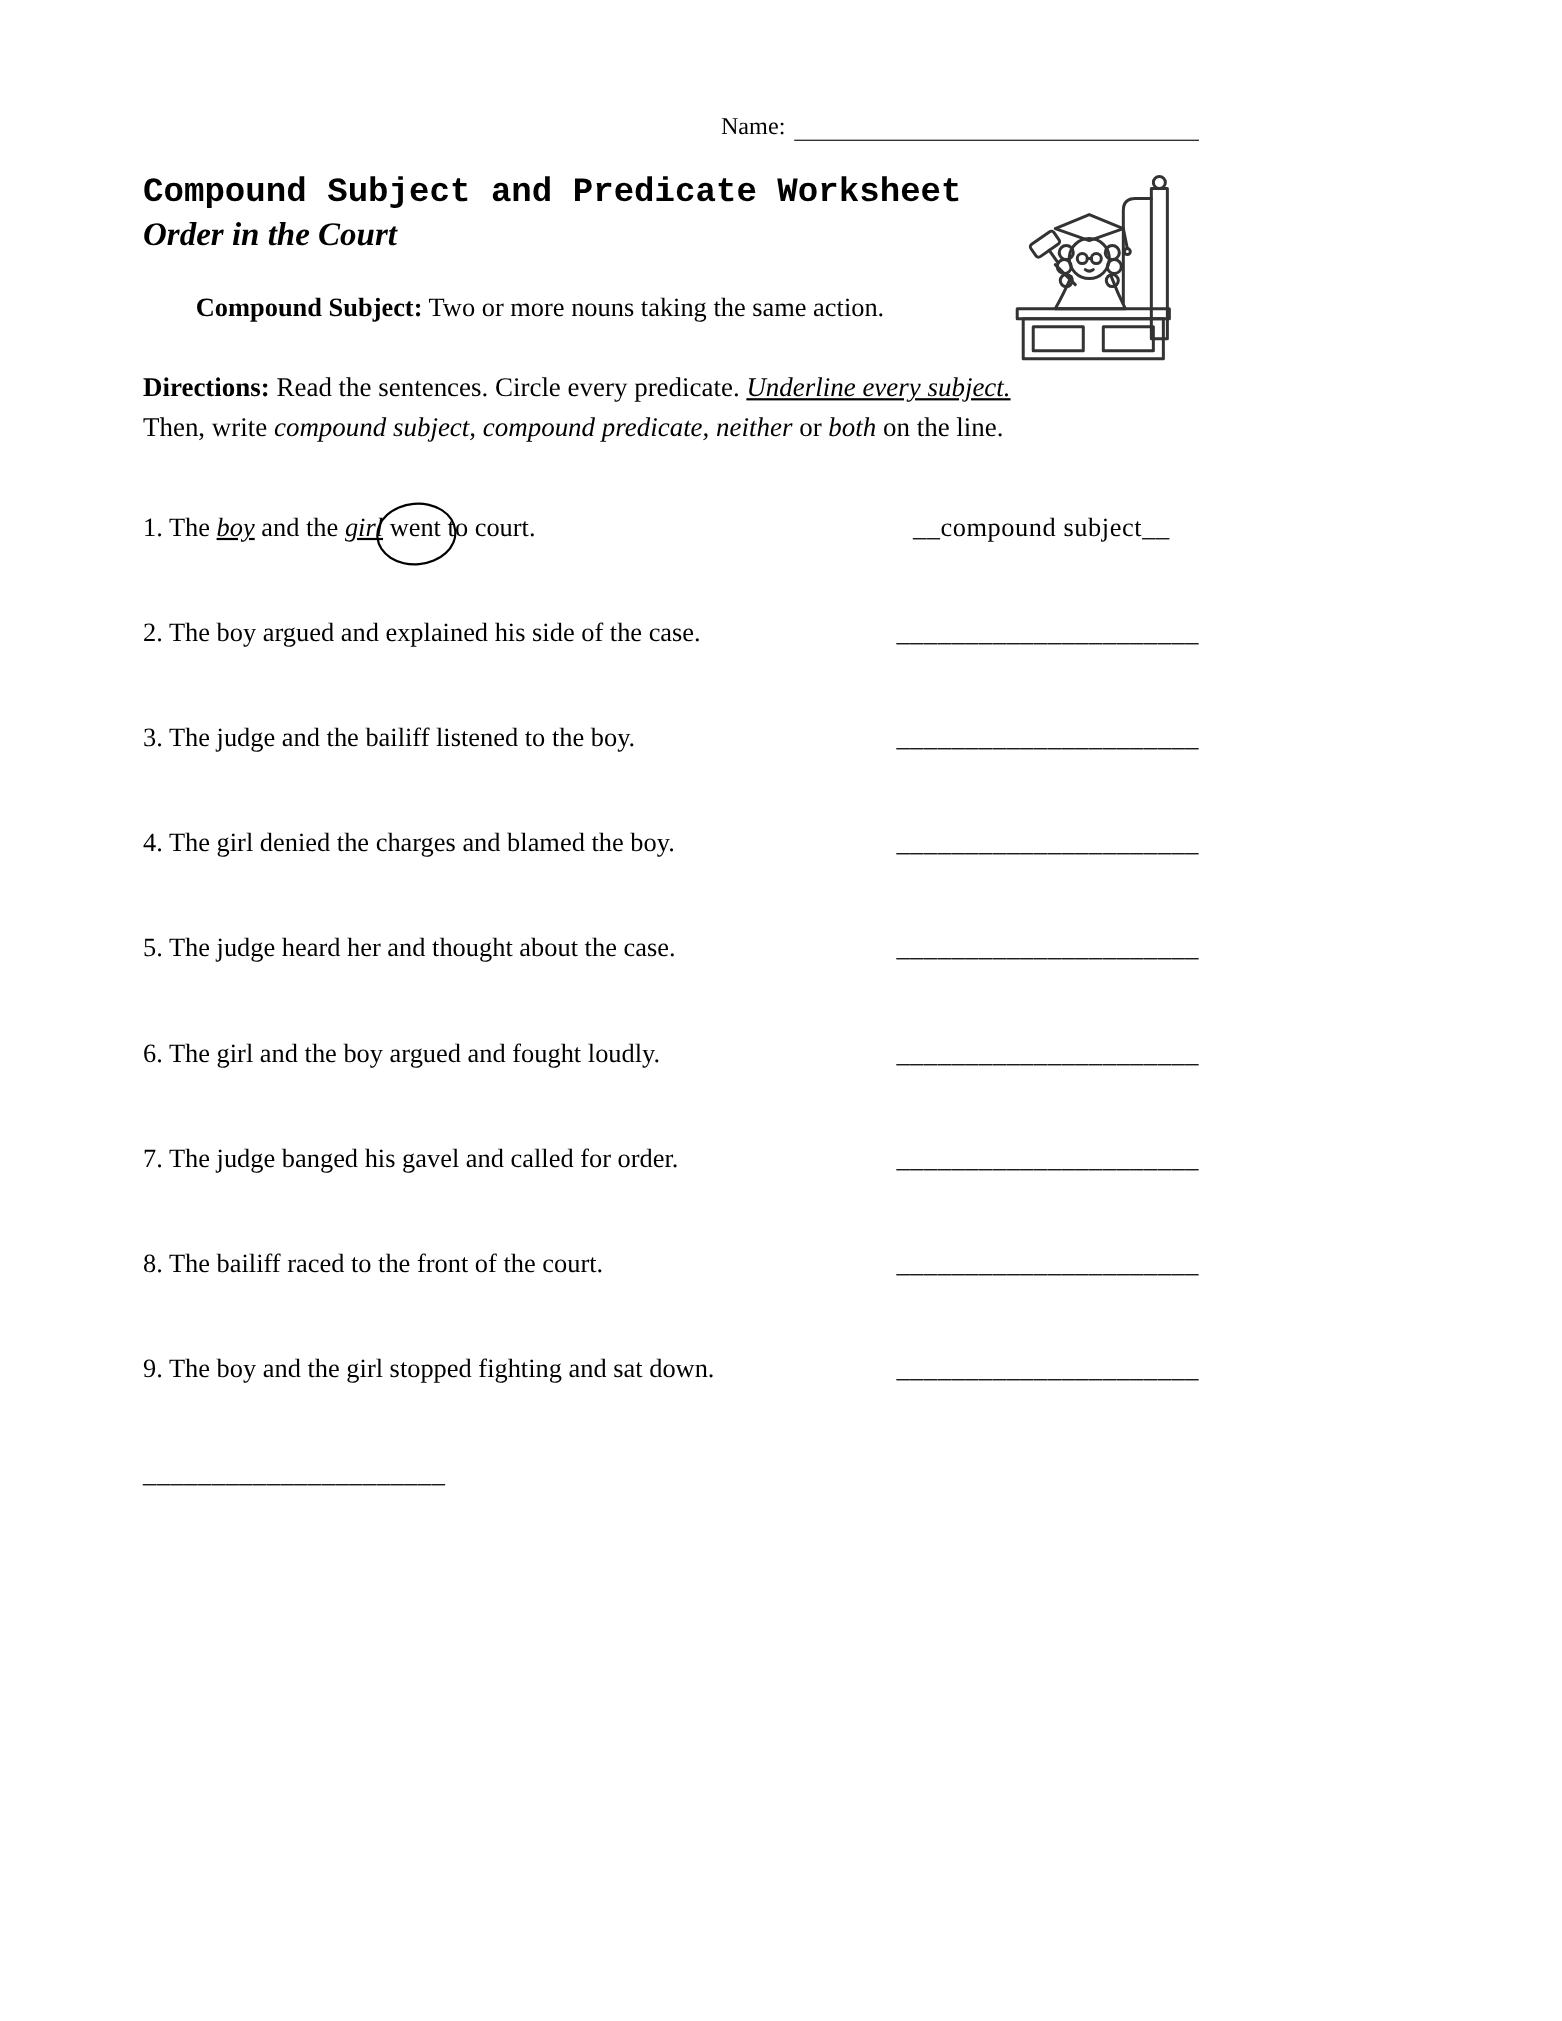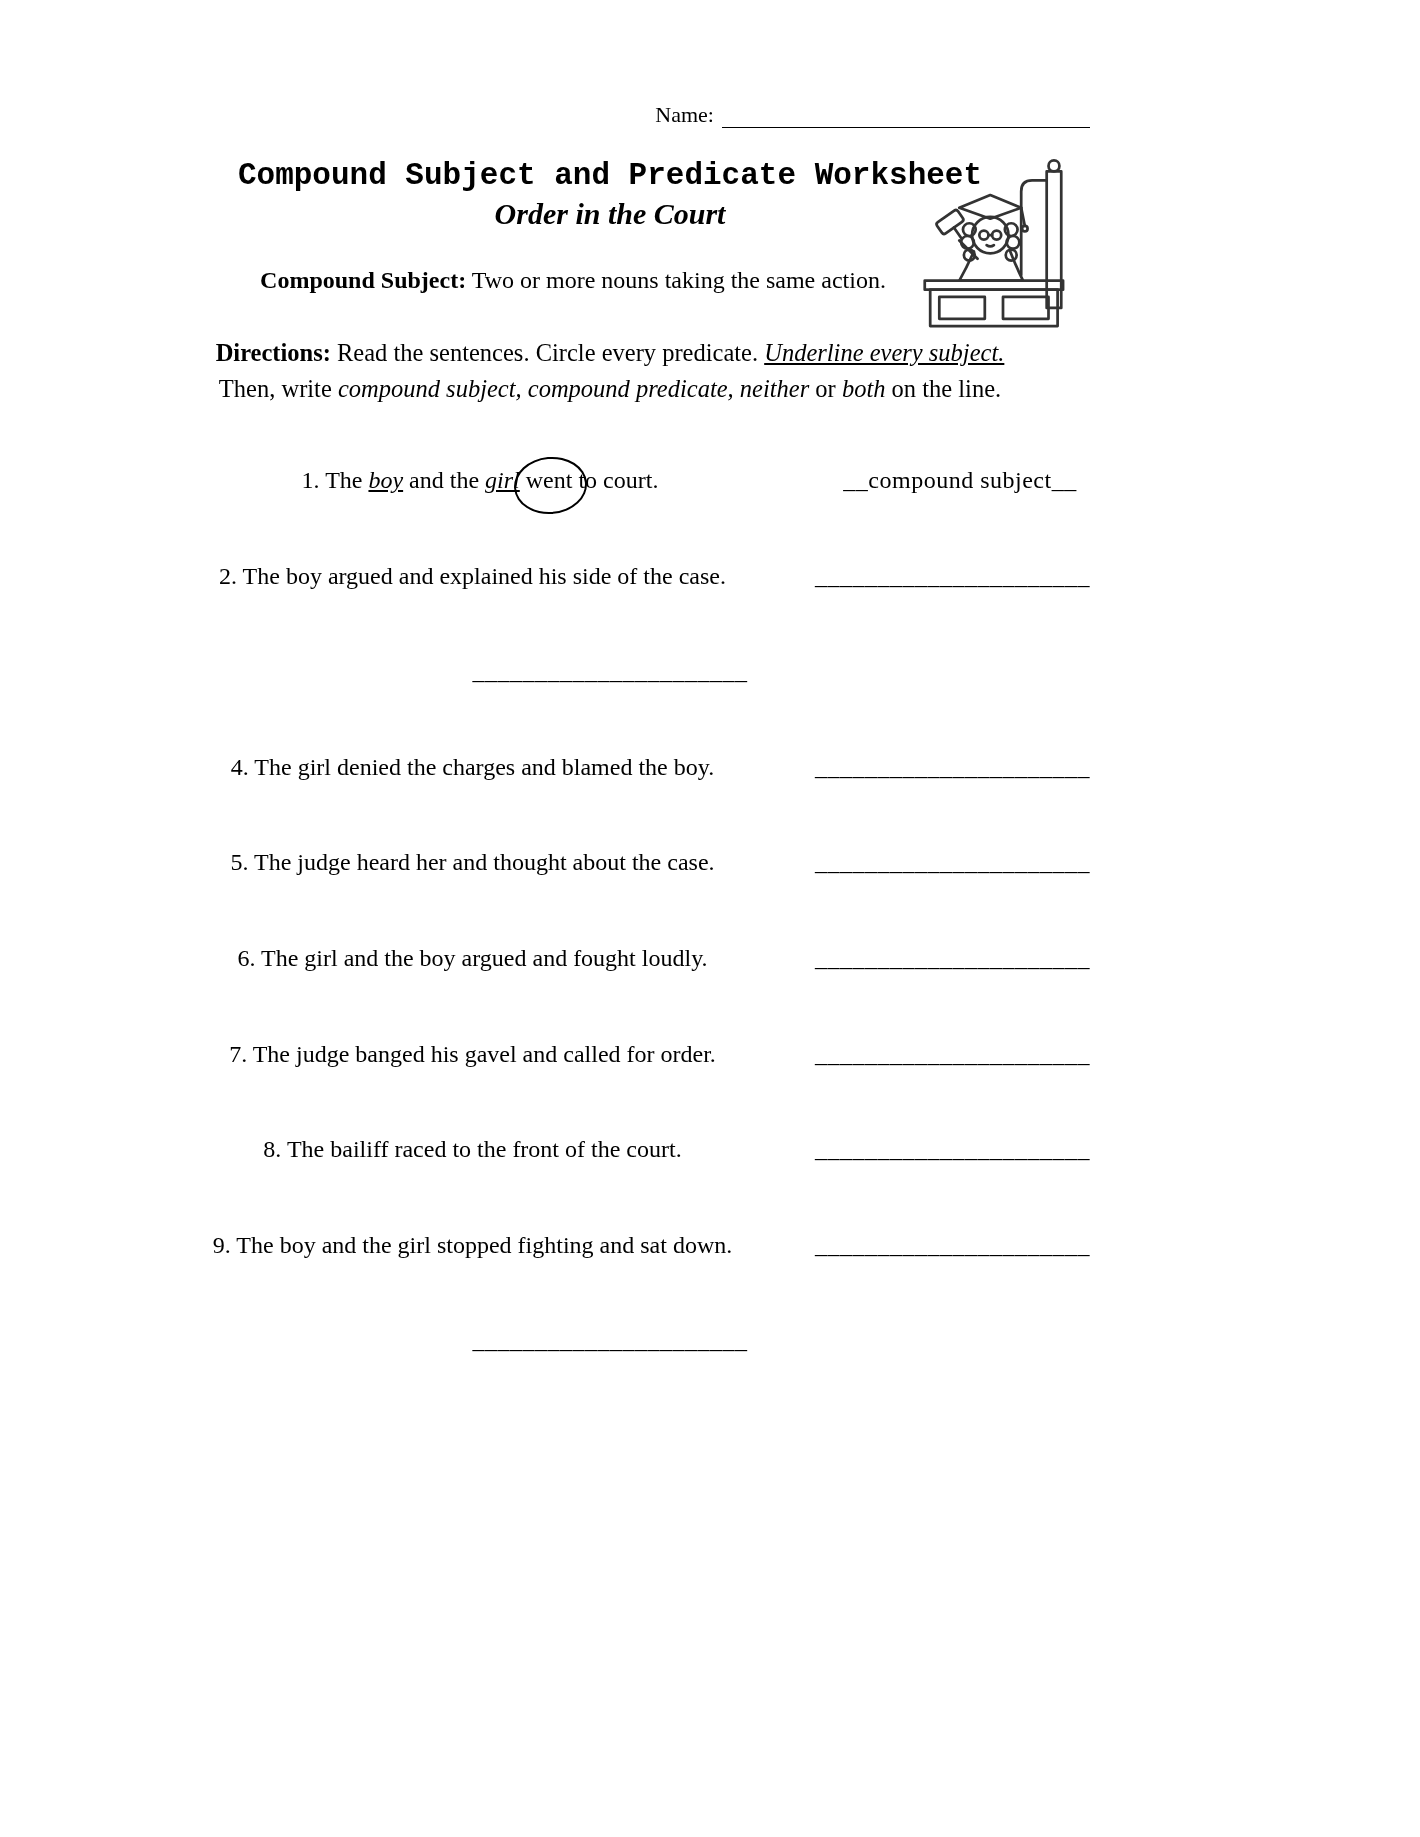--- a/index.html
+++ b/index.html
@@ -2,21 +2,21 @@
 <html><head>
 <meta charset="utf-8">
 <style>
   * { margin:0; padding:0; box-sizing:border-box; }
   html,body { background:#ffffff; }
   body {
     width:1420px; height:1837px;
     font-family:"Liberation Serif", serif;
     color:#000;
   }
-  .page { position:relative; width:1420px; height:1837px; overflow:hidden; background:#fff;text-align:center; }
+  .page { position:relative; width:1420px; height:1837px; overflow:hidden; background:#fff; }
   .content { position:absolute; left:130px; top:0; width:960px; }
 
   .name-row {
     display:flex; justify-content:flex-end; align-items:flex-end;
     margin-top:102px; font-size:22px;
   }
   .name-line {
     display:inline-block; width:368px; height:24px;
     border-bottom:1.6px solid #000; margin-left:8px;
   }
@@ -113,20 +113,21 @@
     <div class="sentences">
         <div class="sentence-row">
           <div class="sentence-text"><span>1. </span><span>The </span><span class="u">boy</span><span> and the </span><span class="u">girl</span><span> </span><span class="circled">went</span><span> to court.</span></div>
           <div class="answer">__compound subject__</div>
         </div>
         <div class="sentence-row">
           <div class="sentence-text"><span>2. </span><span>The boy argued and explained his side of the case.</span></div>
           <div class="answer">______________________</div>
         </div>
         <div class="sentence-row">
+          <div class="sentence-text"><span>3. </span><span>The judge and the bailiff listened to the boy.</span></div>
           <div class="answer">______________________</div>
         </div>
         <div class="sentence-row">
           <div class="sentence-text"><span>4. </span><span>The girl denied the charges and blamed the boy.</span></div>
           <div class="answer">______________________</div>
         </div>
         <div class="sentence-row">
           <div class="sentence-text"><span>5. </span><span>The judge heard her and thought about the case.</span></div>
           <div class="answer">______________________</div>
         </div>

